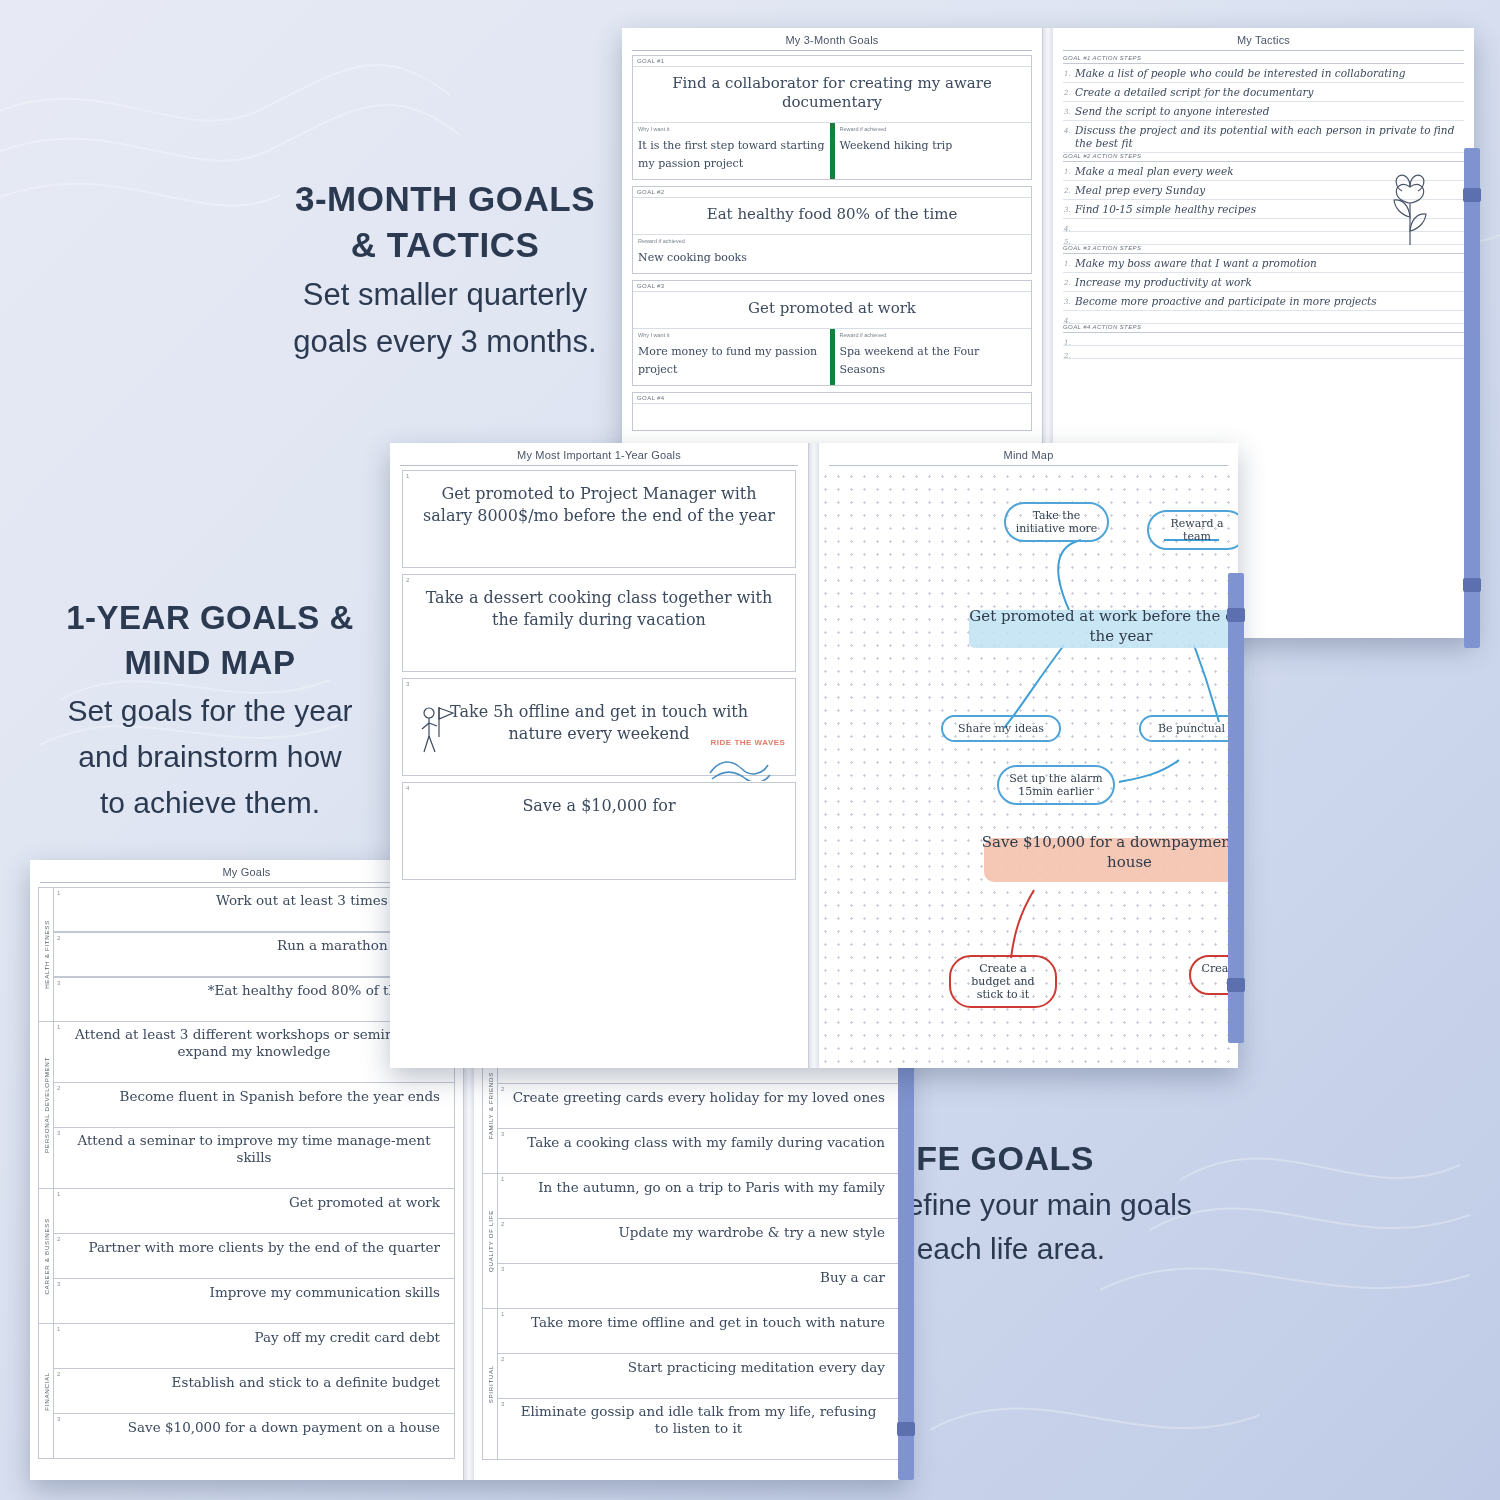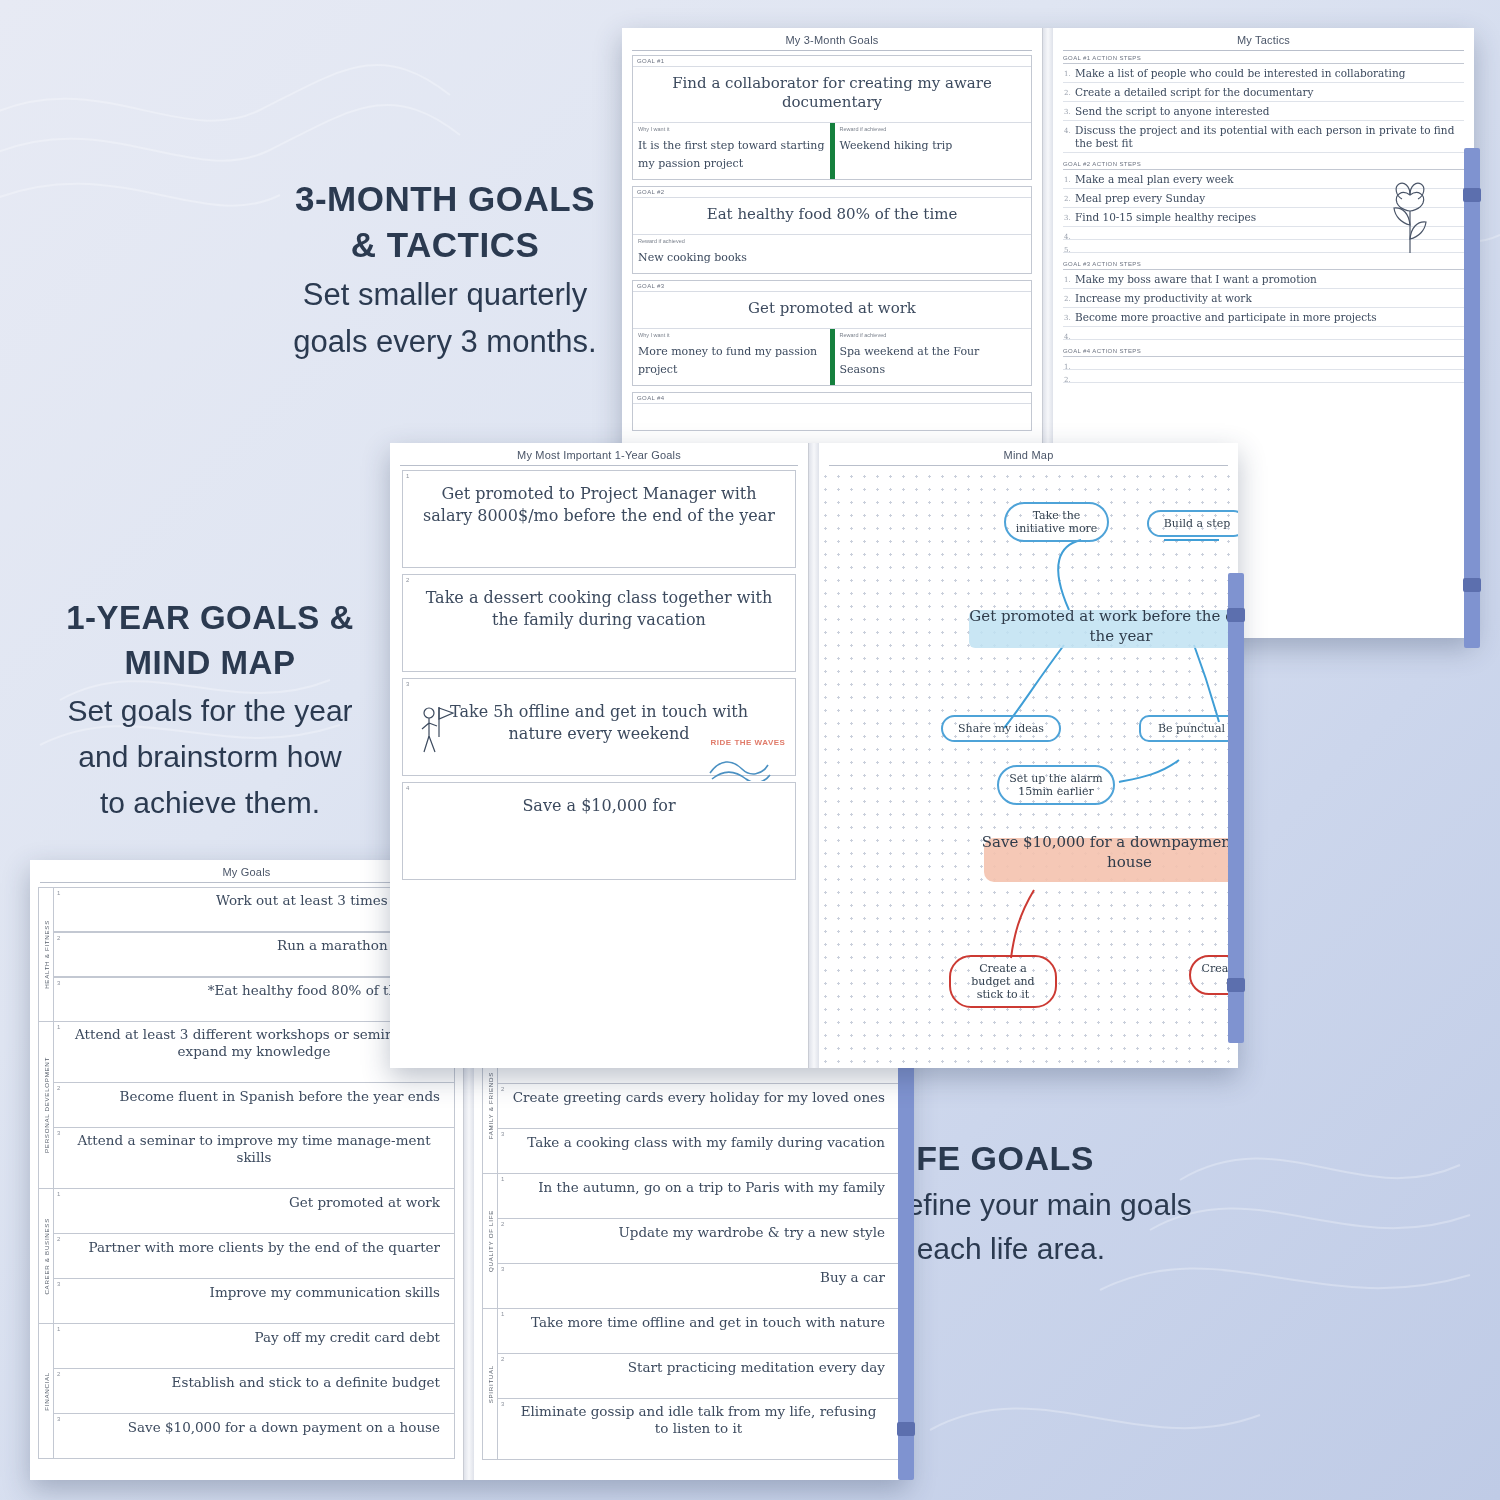--- a/index.html
+++ b/index.html
@@ -60,21 +60,21 @@
   #book-3month .page { width:421px; }
   .goal-block { border:1px solid #c3c8d2; margin:0 10px 6px; }
   .goal-lbl { font-size:6px; color:#6b7280; padding:2px 4px; border-bottom:1px solid #d8dce4; letter-spacing:.4px;}
   .goal-text { text-align:center; font-size:15px; padding:7px 6px 10px; line-height:19px; }
   .goal-sub { display:flex; border-top:1px solid #d8dce4; }
   .goal-sub .cell { flex:1; padding:3px 5px 8px; }
   .goal-sub .cell + .cell { border-left:5px solid #15803d; }
   .goal-sub .cap { font-size:5.5px; color:#7a818c; display:block; margin-bottom:3px;}
   .goal-sub .val { font-size:11px; text-align:center; line-height:14px; }
 
-  .tactic-block { margin:0 10px 8px; }
+  .tactic-block { margin:0 10px 0;font-style:italic; }
   .tactic-lbl { font-size:6px; color:#6b7280; letter-spacing:.4px; border-bottom:1px solid #c3c8d2; padding-bottom:2px;}
   .tactic-block ol { list-style:none; margin:0; padding:0; counter-reset:t; }
   .tactic-block li {
     counter-increment:t; font-size:10.5px; line-height:13px;
     border-bottom:1px solid #dfe3ea; padding:3px 0 2px 12px; position:relative;
   }
   .tactic-block li::before { content:counter(t) "."; position:absolute; left:1px; font-size:7px; color:#9aa1ad; top:4px;}
   .tactic-block li.empty { min-height:13px; }
 
   
@@ -333,23 +333,23 @@
         </g>
       </svg>
 
       <div class="hlblue" style="left:150px; top:140px; width:300px; height:38px;"></div>
       <div class="hlpeach" style="left:165px; top:368px; width:290px; height:44px;"></div>
 
       <div class="mm-text hw" style="left:142px; top:136px; width:320px;">Get promoted at work before the end of the year</div>
       <div class="mm-text hw" style="left:158px; top:362px; width:305px;">Save $10,000 for a downpayment for a house</div>
 
       <div class="node hw" style="left:185px; top:32px; width:105px;">Take the initiative more</div>
-      <div class="node hw" style="left:328px; top:40px; width:100px;">Build a step</div>
+      <div class="node hw" style="left:328px; top:40px; width:100px;">Reward a team</div>
       <div class="node hw" style="left:122px; top:245px; width:120px;">Share my ideas</div>
-      <div class="node hw" style="left:320px; top:245px; width:105px;border-radius:10px;">Be punctual</div>
+      <div class="node hw" style="left:320px; top:245px; width:105px;">Be punctual</div>
       <div class="node hw" style="left:178px; top:295px; width:118px;">Set up the alarm 15min earlier</div>
       <div class="node red hw" style="left:130px; top:485px; width:108px;">Create a budget and stick to it</div>
       <div class="node red hw" style="left:370px; top:485px; width:118px;">Create a savings account</div>
     </div>
   </div>
 
   <div class="band" style="right:-6px; top:130px; height:470px;">
     <span class="clip" style="top:35px;"></span>
     <span class="clip" style="top:405px;"></span>
   </div>

